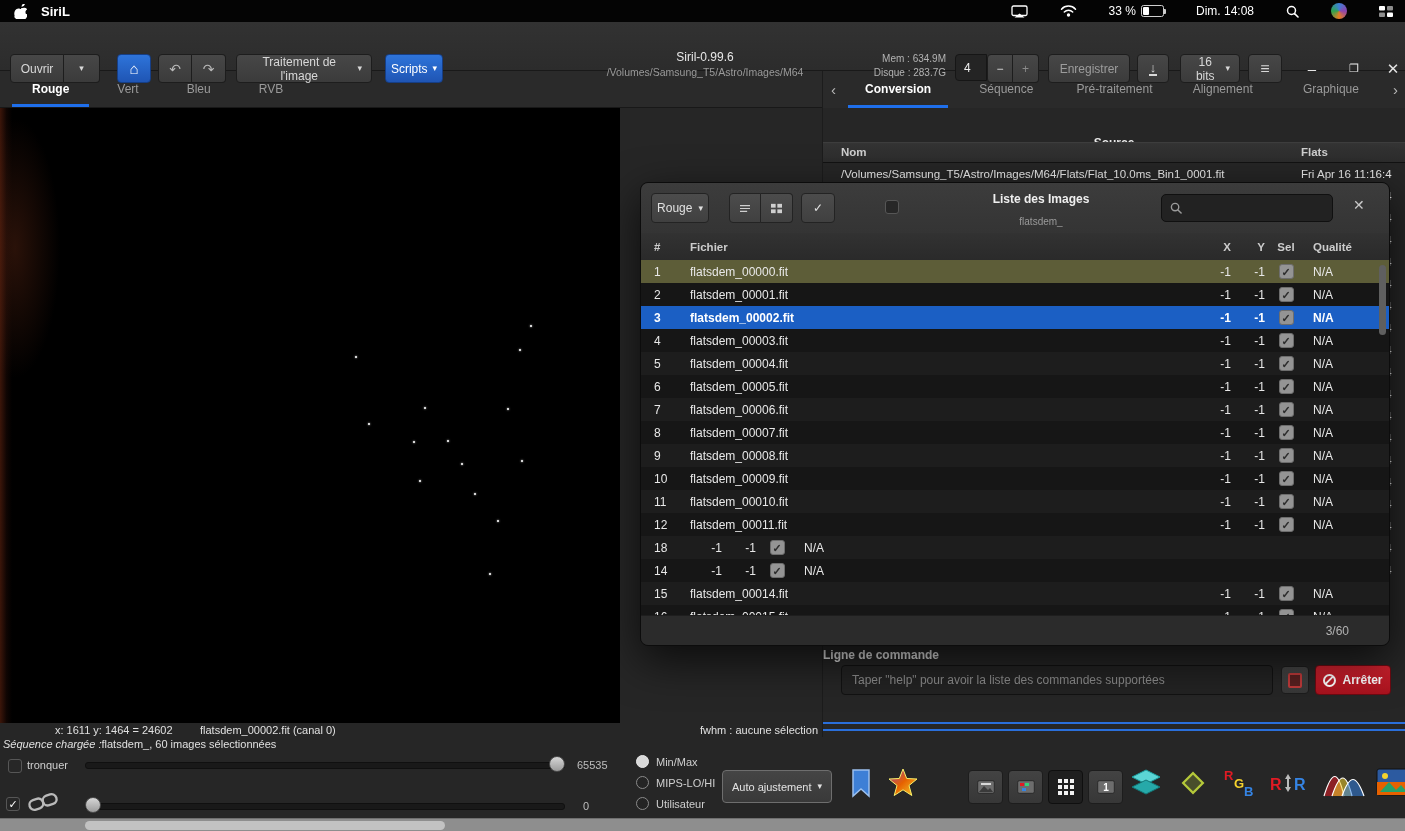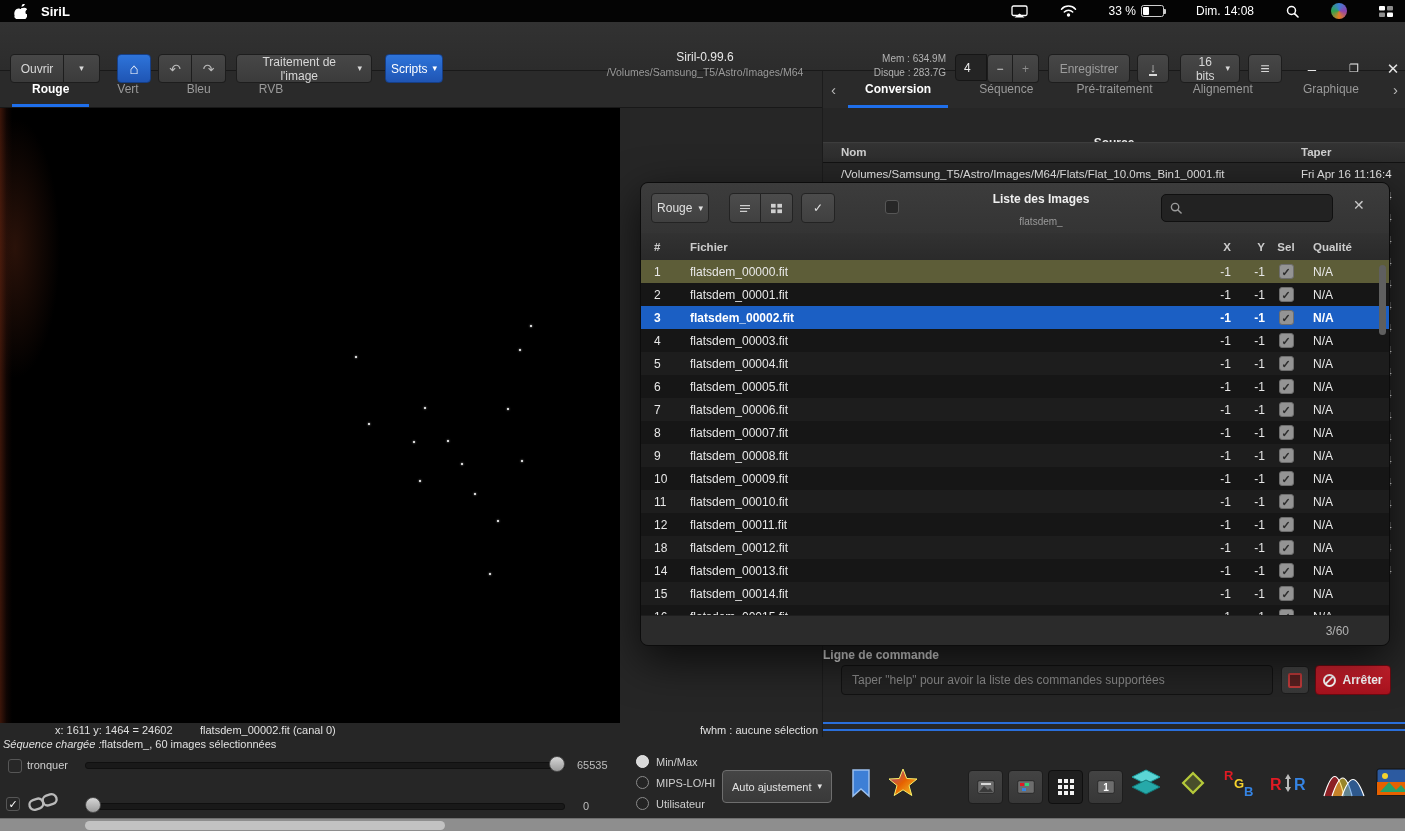--- a/index.html
+++ b/index.html
@@ -305,21 +305,21 @@
   <div class="seq-row">
     <span style="position:absolute;left:3px;top:1px;">
       <span class="lbl">Séquence chargée :</span><span>flatsdem_, 60 images sélectionnées</span>
     </span>
   </div>
 
   <div class="right-panel">
     <div class="src-title">Source</div>
     <div class="src-header">
       <span style="left:18px;">Nom</span>
-      <span style="left:478px;">Taper</span>
+      <span style="left:478px;">Flats</span>
     </div>
     <div class="src-rows">
       <div class="src-row">
         <span class="nm">/Volumes/Samsung_T5/Astro/Images/M64/Flats/Flat_10.0ms_Bin1_0001.fit</span>
         <span class="dt">Fri Apr 16 11:16:4</span>
       </div>
     <div class="src-row">
           <span class="dt">Fri Apr 16 11:16:4</span>
         </div>
         <div class="src-row">
@@ -572,32 +572,30 @@
           <span class="c-x">-1</span>
           <span class="c-y">-1</span>
           <span class="c-sel">
             <span class="sel-box">✓</span>
           </span>
           <span class="c-qual">N/A</span>
           <span class="c-pad"></span>
         </div>
         <div class="dlg-row">
           <span class="c-num">18</span>
-          <span class="c-file">flatsdem_00012.fit</span>
           <span class="c-x">-1</span>
           <span class="c-y">-1</span>
           <span class="c-sel">
             <span class="sel-box">✓</span>
           </span>
           <span class="c-qual">N/A</span>
           <span class="c-pad"></span>
         </div>
         <div class="dlg-row">
           <span class="c-num">14</span>
-          <span class="c-file">flatsdem_00013.fit</span>
           <span class="c-x">-1</span>
           <span class="c-y">-1</span>
           <span class="c-sel">
             <span class="sel-box">✓</span>
           </span>
           <span class="c-qual">N/A</span>
           <span class="c-pad"></span>
         </div>
         <div class="dlg-row">
           <span class="c-num">15</span>

